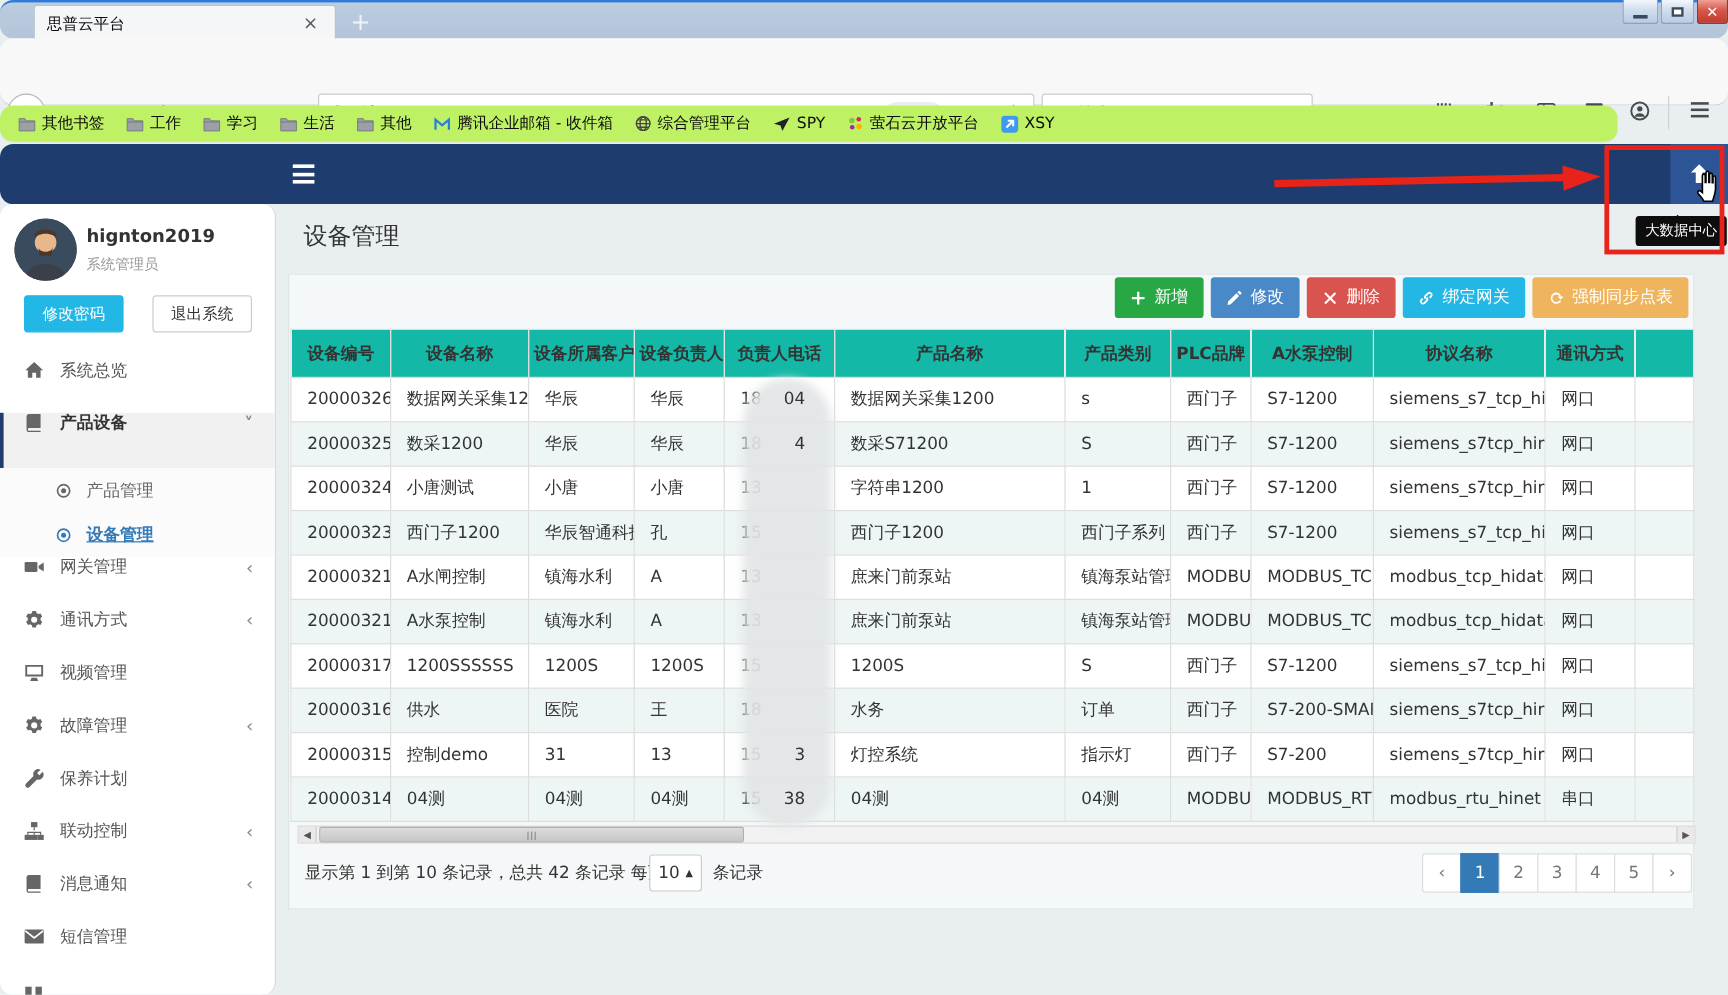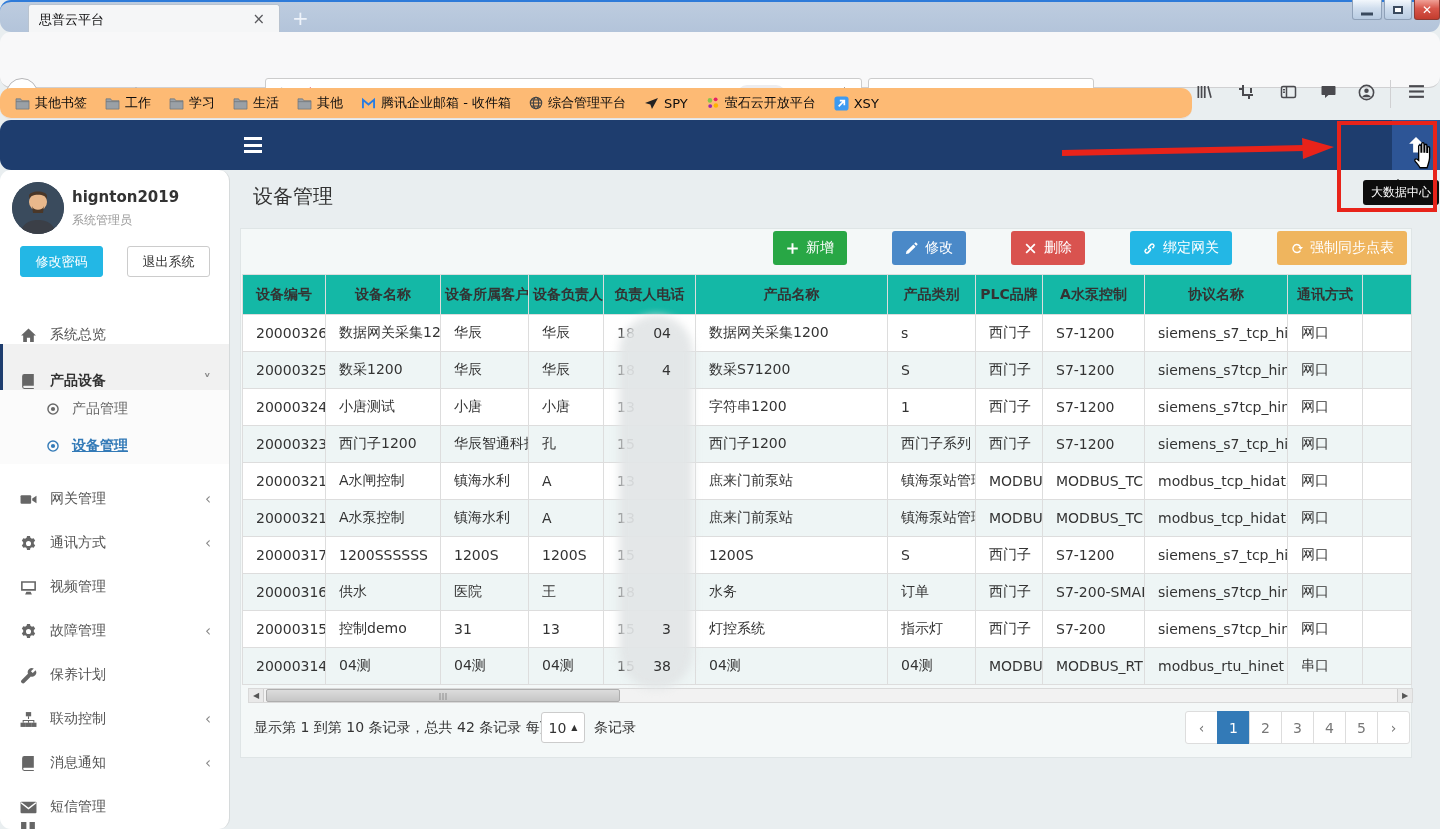--- a/index.html
+++ b/index.html
@@ -29,56 +29,56 @@
   #url-text { font-size:15px; white-space:nowrap; overflow:hidden; position:relative; flex:1; }
   #url-text .dim { color:#888; } #url-text .dom { color:#1a1a1c; }
   #url-fade { position:absolute; right:0; top:0; width:70px; height:100%; background:linear-gradient(to right,rgba(255,255,255,0),#fff); }
   #zoom-badge { background:#ededf0; border-radius:10px; font-size:13px; color:#333; padding:3px 10px; margin:0 6px; }
   #url-dots { color:#4a4a4f; letter-spacing:1px; font-weight:bold; margin:0 8px; font-size:13px; }
   #searchbar { position:absolute; left:868px; top:46px; width:226px; height:34px; background:#fff; border:1px solid #ccc; border-radius:3px; display:flex; align-items:center; padding:0 8px; }
   #searchbar input { border:none; outline:none; font-size:14px; width:160px; font-family:inherit; background:transparent; }
   .tool-ic { position:absolute; top:52px; color:#4a4a4f; }
   #toolbar-sep { left:1390px; top:48px; width:1px; height:28px; background:#d0d0d2; position:absolute; }
 
-  #bookmarks-bar { left:0; top:88px; width:1192px; height:31px; background:#fdba74; border-bottom:1px solid #e3e3e5; display:flex; align-items:center; padding-left:8px; gap:4px; }
+  #bookmarks-bar { left:0; top:88px; width:1348px; height:31px; background:#bef264; border-bottom:1px solid #e3e3e5; display:flex; align-items:center; padding-left:8px; gap:4px; }
   .bm { display:flex; align-items:center; gap:5px; padding:3px 7px; font-size:13px; color:#0c0c0d; white-space:nowrap; }
 
   
   #app-navbar { left:0; top:120px; width:1440px; height:50px; background:#1e3d6e; }
   #app-hamburger { position:absolute; left:244px; top:137px; width:18px; height:16px; }
   #app-hamburger div { height:3px; background:#fff; margin-bottom:3.5px; }
   #bigdata-btn { position:absolute; left:1392px; top:120px; width:48px; height:50px; background:#2d5596; display:flex; align-items:center; justify-content:center; }
   #hand-cursor { position:absolute; left:1410px; top:140px; }
   #tooltip { position:absolute; left:1363px; top:180px; background:#0d0d0d; color:#fff; font-size:12px; padding:4px 8px; border-radius:3px; }
   #tooltip-caret { position:absolute; left:1392px; top:173px; width:0; height:0; border:6px solid transparent; border-bottom-color:#0d0d0d; }
   #anno-rect { position:absolute; left:1337px; top:121px; width:100px; height:91px; border:4px solid #e8231a; }
   #anno-arrow { position:absolute; left:1060px; top:132px; }
 
   #sidebar { left:0; top:170px; width:230px; height:659px; background:#fff; border-right:1px solid #d6dadb; }
   #avatar { position:absolute; left:12px; top:182px; width:52px; height:52px; border-radius:50%; background:#2d3e50; overflow:hidden; }
   #user-name { position:absolute; left:72px; top:188px; font-size:15px; font-weight:bold; color:#333; }
   #user-role { position:absolute; left:72px; top:212px; font-size:12px; color:#999; }
   #btn-passwd { position:absolute; left:20px; top:246px; width:83px; height:31px; background:#23b7e5; color:#fff; border:1px solid #23b7e5; border-radius:3px; font-size:13px; font-family:inherit; }
   #btn-logout { position:absolute; left:127px; top:246px; width:83px; height:31px; background:#fff; color:#333; border:1px solid #ccc; border-radius:3px; font-size:13px; font-family:inherit; }
   #side-menu { position:absolute; left:0; top:300px; width:229px; }
-  .side-item { height:44px; display:flex; align-items:flex-end; padding-left:20px; color:#555; position:relative; }
+  .side-item { height:44px; display:flex; align-items:flex-start; padding-left:20px; color:#555; position:relative; }
   .side-item .s-ic { width:17px; height:17px; margin-right:13px; color:#666; flex:none; }
   .side-item .chev { position:absolute; right:18px; color:#888; font-size:15px; }
   .side-item.parent-active { background:#f1f1f1; border-left:3px solid #1e3d6e; padding-left:17px; font-weight:bold; color:#333; height:46px; }
   .side-sub { height:37px; display:flex; align-items:center; padding-left:46px; color:#666; background:#fbfbfb; }
   .side-sub .s-ic { width:14px; height:14px; margin-right:12px; }
   .side-sub.active { color:#337ab7; }
   .side-sub.active .lbl { text-decoration:underline; font-weight:bold; }
   #side-partial { position:absolute; left:20px; top:822px; width:17px; height:17px; color:#666; }
 
   #main-title { position:absolute; left:253px; top:183px; font-size:20px; color:#333; }
   #panel { position:absolute; left:240px; top:228px; width:1172px; height:530px; background:#f4f8f8; border:1px solid #dfe5e6; }
   #dev-search { position:absolute; left:20px; top:4px; width:177px; height:31px; border:1px solid #ccc; border-radius:4px; padding:0 10px; font-size:14px; color:#333; font-family:inherit; background:#fff; }
   #btn-group { position:absolute; right:4px; top:2px; display:flex; gap:6px; }
-  .act-btn { height:34px; display:flex; align-items:center; gap:7px; padding:0 13px; color:#fff; font-size:14px; border:none; border-radius:3px; font-family:inherit; white-space:nowrap;margin-left:39px; }
+  .act-btn { height:34px; display:flex; align-items:center; gap:7px; padding:0 13px; color:#fff; font-size:14px; border:none; border-radius:3px; font-family:inherit; white-space:nowrap; }
   .act-btn svg { width:13px; height:13px; }
 
   #dev-table { position:absolute; left:1px; top:45px; width:1170px; border-collapse:collapse; table-layout:fixed; background:#fff; font-size:14px; }
   #dev-table th, #dev-table td { border:1px solid #ddd; overflow:hidden; white-space:nowrap; }
   #dev-table th { height:40px; font-weight:bold; text-align:center; background:#14b8a6; padding:0 4px; }
   #dev-table td { height:37px; padding:0 13px; color:#333; }
   #dev-table tbody tr:nth-child(even) { background:#eef5f5; }
   td.phone-cell { position:relative; }
   .phone-right { position:absolute; right:24px; top:50%; transform:translateY(-50%); z-index:4; }
   #blur-capsule { position:absolute; left:378px; top:86px; width:74px; height:374px; border-radius:37px; background:rgba(226,229,230,0.92); filter:blur(4px); z-index:3; }

